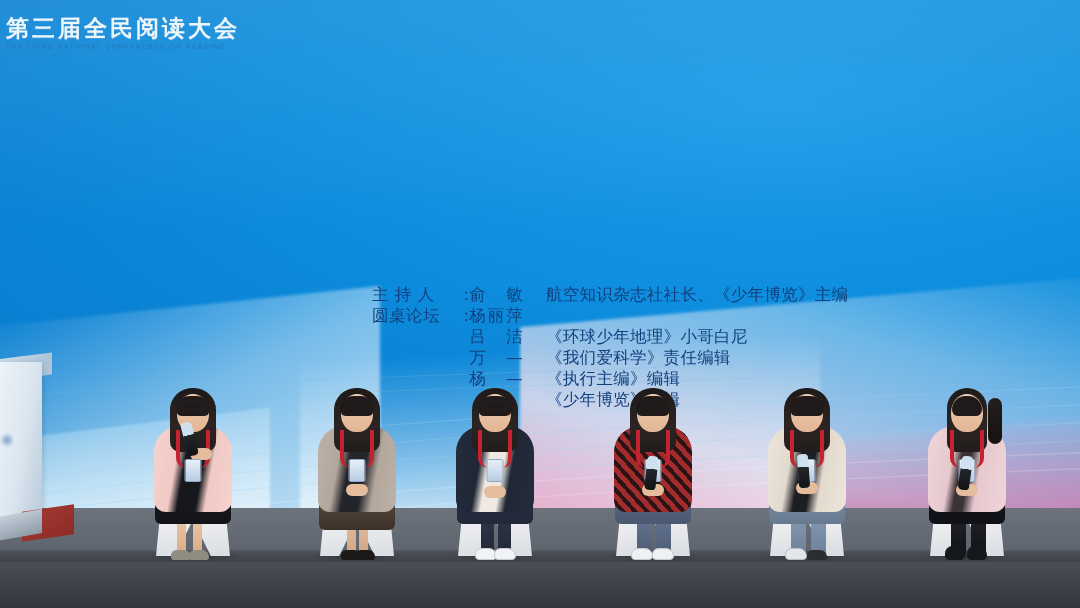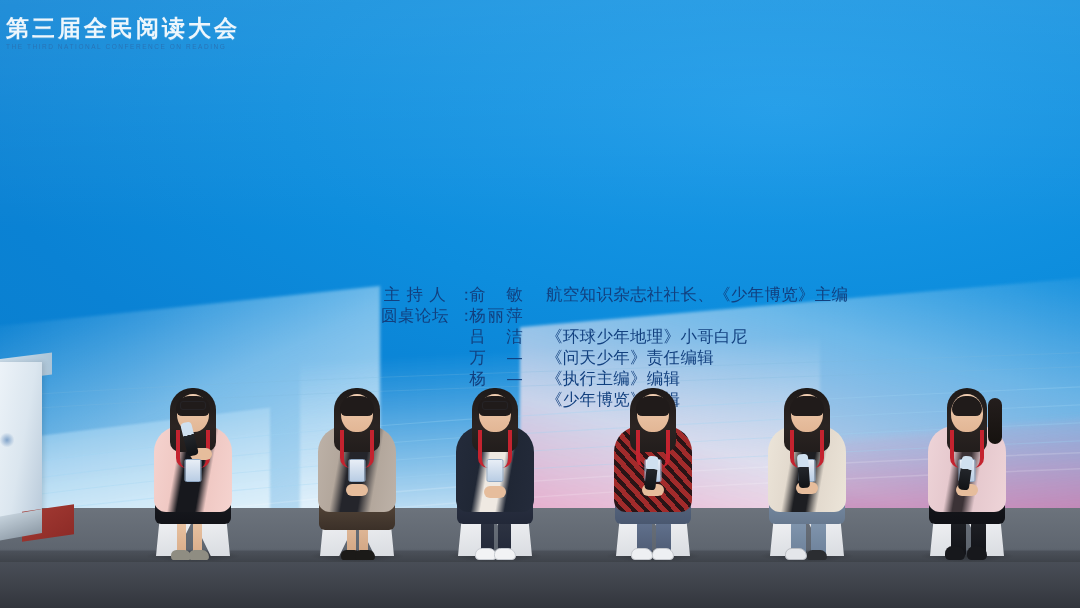--- a/index.html
+++ b/index.html
@@ -143,21 +143,21 @@
     align-items: baseline;
     font-family: "DejaVu Sans", sans-serif;
     font-size: 16.5px;
     color: #12407f;
     line-height: 19px;
     margin-bottom: 2px;
     white-space: nowrap;
   }
   .credit-role {
     width: 86px;
-    text-align: center;
+    text-align: left;
     letter-spacing: 0.5px;
   }
   .credit-colon { width: 10px; text-align: center; }
   .credit-name {
     width: 58px;
     text-align: center;
     letter-spacing: 2px;
   }
   .credit-title {
     margin-left: 20px;
@@ -386,21 +386,21 @@
     <div class="credit-row">
       <span class="credit-role"></span>
       <span class="credit-colon"></span>
       <span class="credit-name">吕　洁</span>
       <span class="credit-title">《环球少年地理》小哥白尼</span>
     </div>
     <div class="credit-row">
       <span class="credit-role"></span>
       <span class="credit-colon"></span>
       <span class="credit-name">万　—</span>
-      <span class="credit-title">《问天少年》责任编辑</span>
+      <span class="credit-title">《我们爱科学》责任编辑</span>
     </div>
     <div class="credit-row">
       <span class="credit-role"></span>
       <span class="credit-colon"></span>
       <span class="credit-name">杨　—</span>
       <span class="credit-title">《执行主编》编辑</span>
     </div>
     <div class="credit-row">
       <span class="credit-role"></span>
       <span class="credit-colon"></span>

